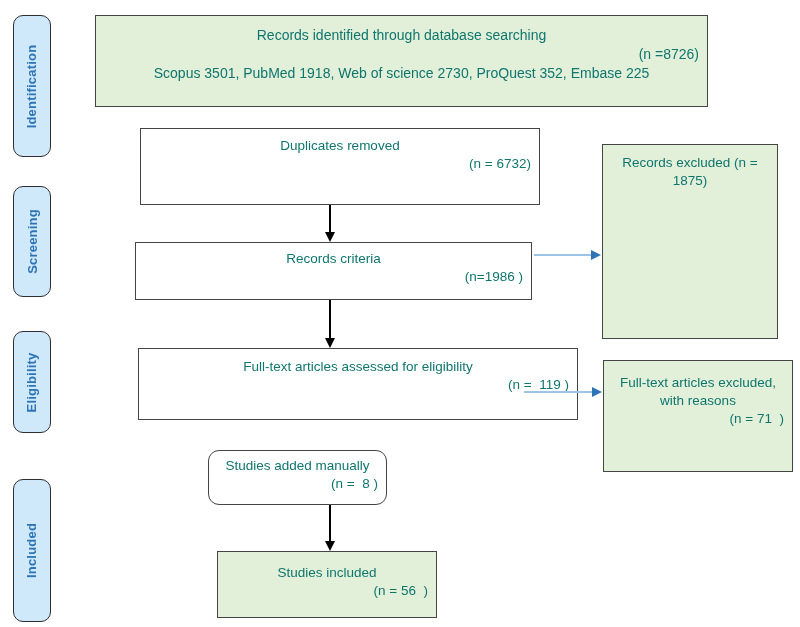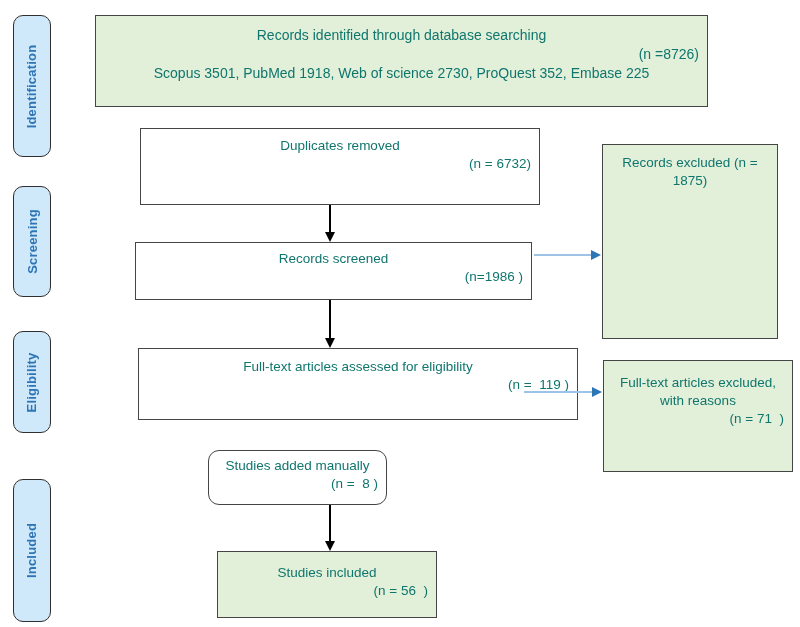--- a/index.html
+++ b/index.html
@@ -109,21 +109,21 @@
     <div>Duplicates removed</div>
     <div class="n">(n = 6732)</div>
   </div>
 
   <div class="varrow" style="left:324px;top:205px;height:37px;">
     <div class="shaft"></div>
     <div class="head"></div>
   </div>
 
   <div class="box" style="left:135px;top:242px;width:397px;height:58px;padding-top:7px;">
-    <div>Records screened</div>
+    <div>Records criteria</div>
     <div class="n">(n=1986 )</div>
   </div>
 
   <div class="harrow" style="left:534px;top:249px;width:67px;">
     <div class="shaft"></div>
     <div class="head"></div>
   </div>
 
   <div class="box green" style="left:602px;top:125px;width:176px;height:195px;padding-top:9px;margin-top:19px;">
     <div>Records excluded (n = 1875)</div>

